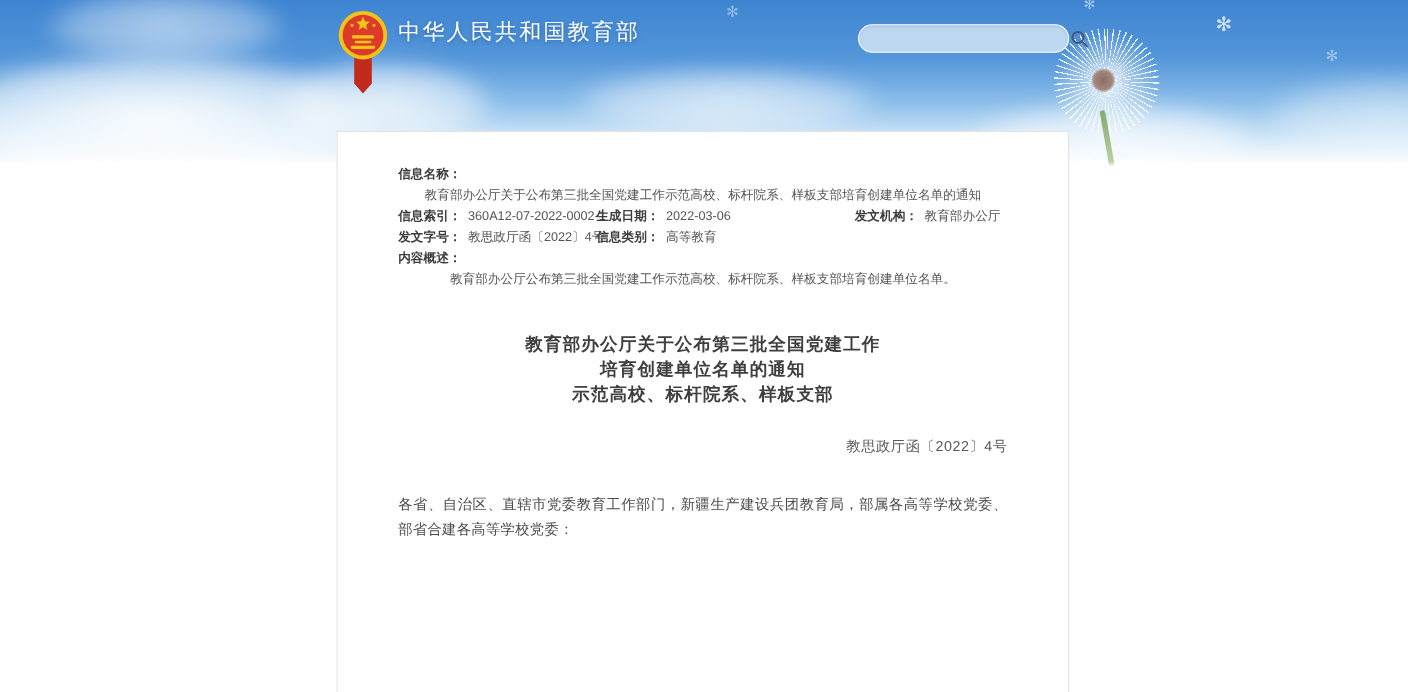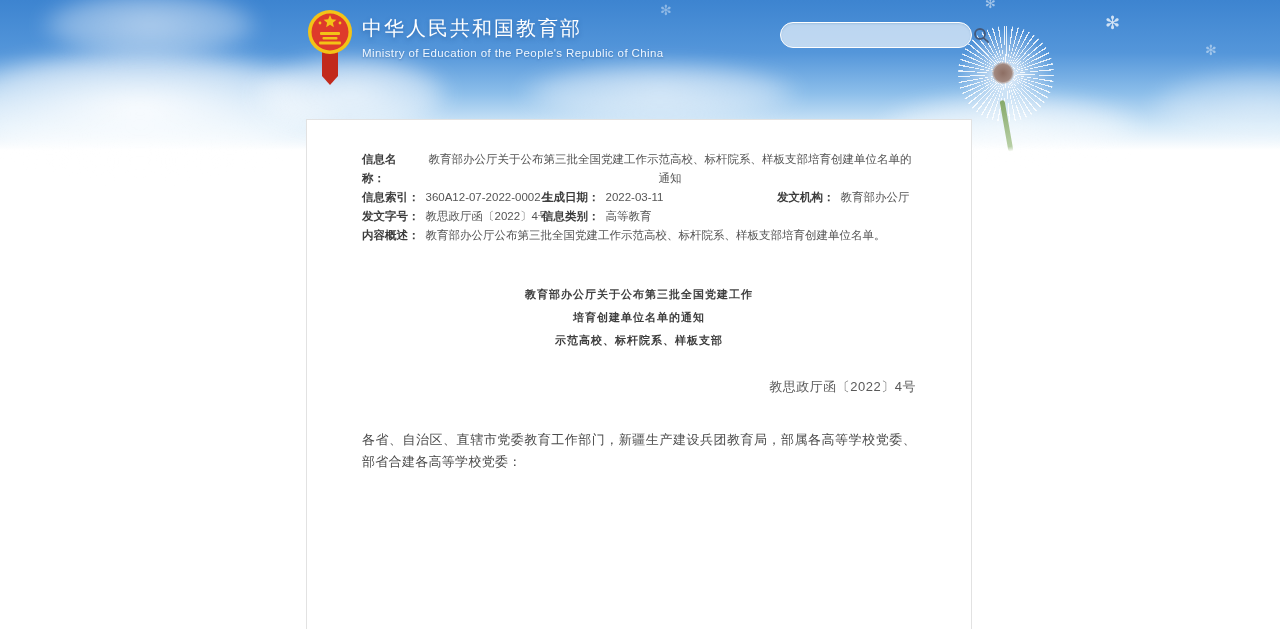--- a/index.html
+++ b/index.html
@@ -74,24 +74,24 @@
     background:#ffffff;border:1px solid #e2e2e2;border-bottom:none;
     padding:30px 55px 0 55px;
   }
   .meta{font-size:11.5px;color:#555555;}
   .meta-row{display:flex;line-height:19px;white-space:nowrap;}
   .meta-label{font-weight:bold;color:#3d3d3d;margin-right:6px;}
   .meta-value{color:#555555;text-align:center;}
   .meta-cell{display:inline-flex;}
   .cell-0{width:180px;flex:0 0 180px;}
   .cell-1{width:235px;flex:0 0 235px;}
-  .cell-full{width:100%;white-space:normal;}
+  .cell-full{width:100%;white-space:normal;flex-direction:column;}
 
   .doc-title{
-    margin-top:38px;text-align:center;font-size:11px;font-weight:bold;
+    margin-top:38px;text-align:center;font-size:16px;font-weight:bold;
     color:#3f3f3f;line-height:23px;letter-spacing:1px;
   }
   .doc-number{
     margin-top:26px;text-align:right;font-size:13px;color:#595959;letter-spacing:.5px;
   }
   .doc-body{margin-top:33px;font-size:13px;color:#4b4b4b;text-align:justify;letter-spacing:.3px;}
   .doc-body p{margin:20px 0 0 0;line-height:22px;}
   .doc-body p:first-child{margin-top:0;}
   .doc-body p.indent{text-indent:2em;}
 </style>
@@ -125,21 +125,20 @@
     <circle cx="14" cy="17" r="1.4" fill="#f3c317"></circle>
     <circle cx="34" cy="17" r="1.4" fill="#f3c317"></circle>
     <rect x="14" y="26" width="20" height="3" rx="1" fill="#f3c317"></rect>
     <rect x="16.5" y="31" width="15" height="2.4" rx="1" fill="#f3c317"></rect>
     <rect x="13" y="35.5" width="22" height="3" rx="1" fill="#f3c317"></rect>
   </svg>
 </div>
 
 <div class="site-title-block">
   <div class="site-title">中华人民共和国教育部</div>
-  <div class="site-subtitle">Ministry of Education of the People's Republic of China</div>
 </div>
 
 <div class="search-box">
   <input type="text" value="" style="">
   <button class="search-btn">
     <svg width="17" height="17" viewBox="0 0 17 17">
       <circle cx="7" cy="7" r="5" fill="none" stroke="#44597a" stroke-width="1.8"></circle>
       <line x1="10.8" y1="10.8" x2="15" y2="15" stroke="#44597a" stroke-width="1.8" stroke-linecap="round"></line>
     </svg>
   </button>
@@ -157,21 +156,21 @@
           <span class="meta-value">教育部办公厅关于公布第三批全国党建工作示范高校、标杆院系、样板支部培育创建单位名单的通知</span>
         </span>
       </div>
       <div class="meta-row">
         <span class="meta-cell cell-0">
           <span class="meta-label">信息索引：</span>
           <span class="meta-value">360A12-07-2022-0002-1</span>
         </span>
         <span class="meta-cell cell-1">
           <span class="meta-label">生成日期：</span>
-          <span class="meta-value">2022-03-11</span>
+          <span class="meta-value">2022-03-06</span>
         </span>
         <span class="meta-cell cell-2">
           <span class="meta-label">发文机构：</span>
           <span class="meta-value">教育部办公厅</span>
         </span>
       </div>
       <div class="meta-row">
         <span class="meta-cell cell-0">
           <span class="meta-label">发文字号：</span>
           <span class="meta-value">教思政厅函〔2022〕4号</span>

